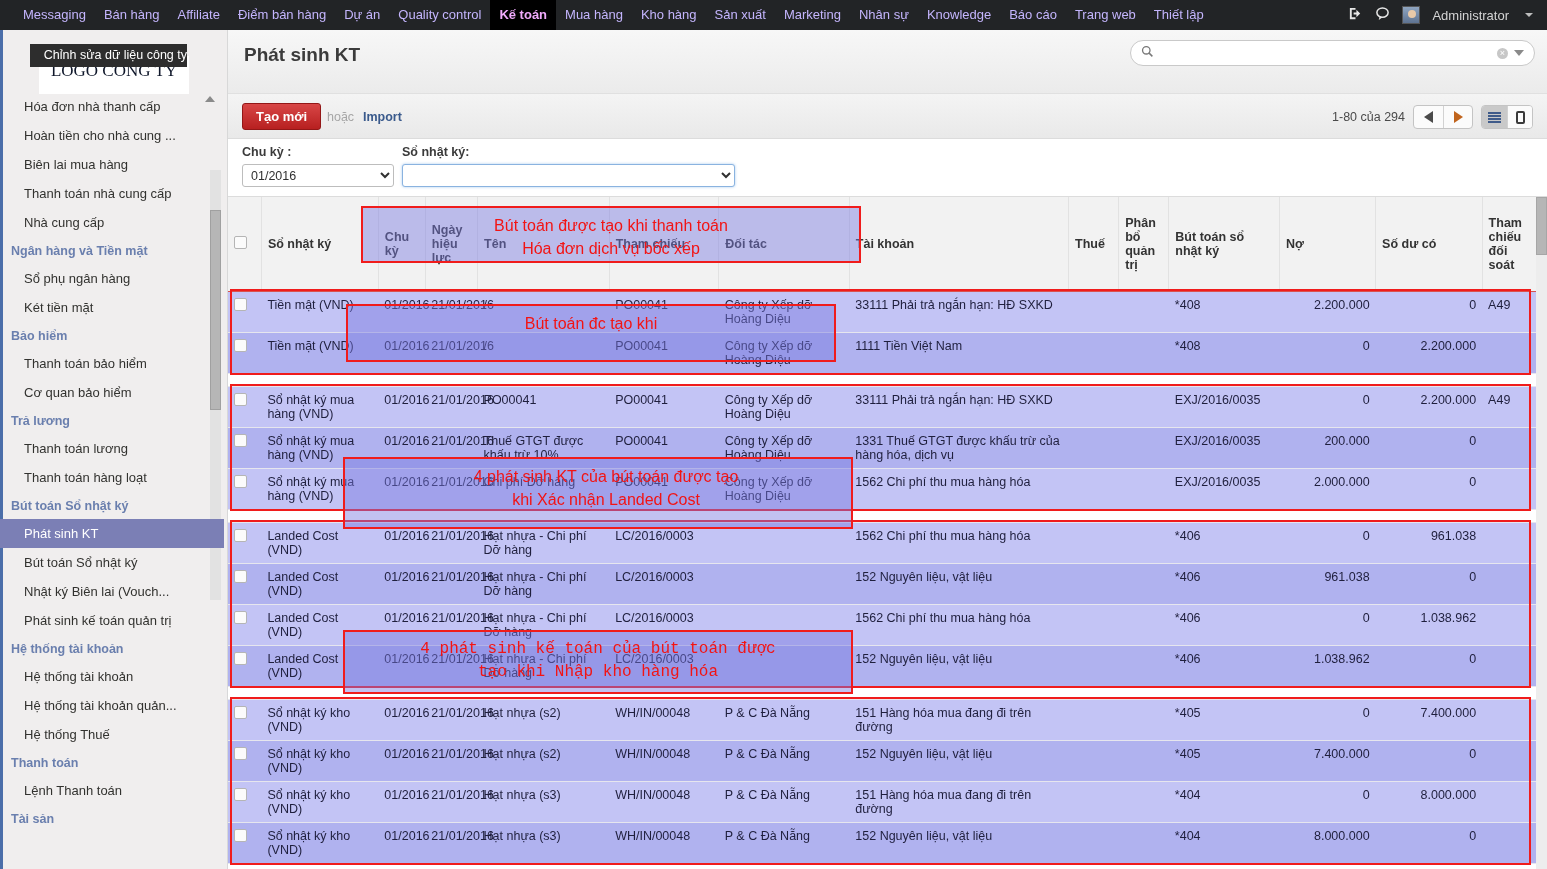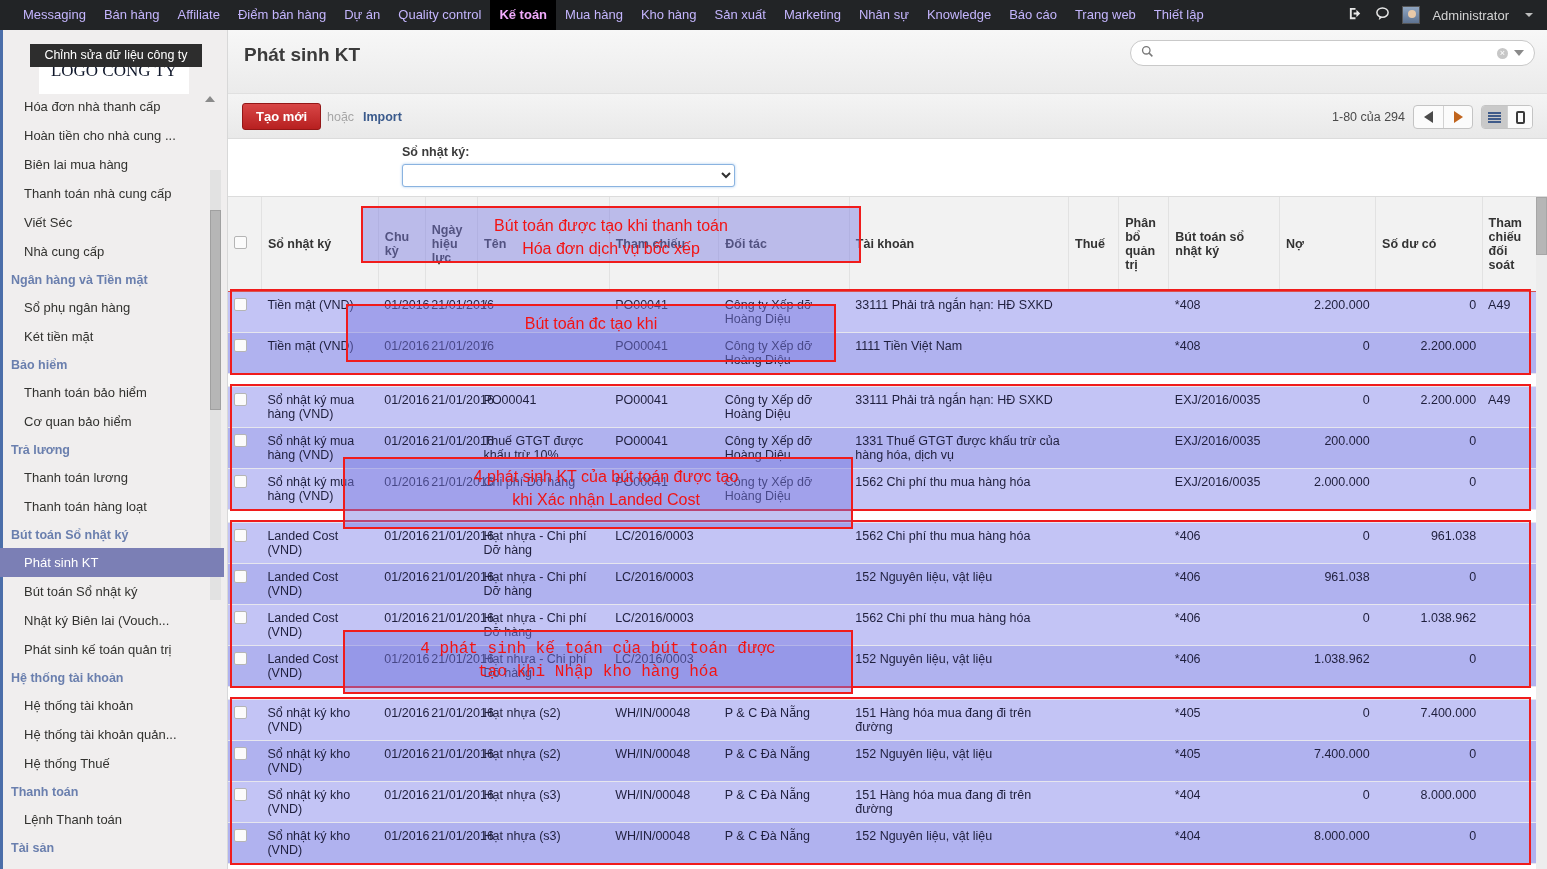--- a/index.html
+++ b/index.html
@@ -42,23 +42,23 @@
     display: inline-block; margin-left: 4px;
   }
 
   
   #sidebar {
     position: absolute; top: 30px; left: 0; width: 228px; height: 839px;
     background: #f0eeee; border-right: 1px solid #d8d8d8; overflow: hidden;
   }
   #sidebar .accent { position:absolute; left:0; top:0; width:3px; height:839px; background:#4b6ea9; }
   .company-tooltip {
-    position: absolute; left: 30px; top: 14px; width: 172px; height: 23px;
+    position: absolute; left: 30px; top: 14px; width: 157px; height: 23px;
     background: #2d2d2d; color: #fff; font-size: 12.5px;
-    text-align: center; line-height: 23px; z-index: 10;
+    text-align: right; line-height: 23px; z-index: 10;
   }
   .logo-box {
     position: absolute; left: 39px; top: 26px; width: 150px; height: 38px;
     background: #fff; color: #0f172a; font-family: "Liberation Serif", serif;
     font-size: 17px; text-align: center; line-height: 30px;
   }
   #sidebar .menu { position: absolute; top: 62px; left: 0; width: 224px; }
   .sb-group {
     color: #6a7fae; font-weight: bold; font-size: 12.5px;
     padding: 7px 0 6px 11px;
@@ -245,21 +245,20 @@
   <div class="logo-box">LOGO CÔNG TY</div>
   <div class="company-tooltip">Chỉnh sửa dữ liệu công ty</div>
   <div class="sb-scroll-up"></div>
   <div class="sb-track"></div>
   <div class="sb-thumb"></div>
   <div class="menu" id="sidebar-menu">
       <div class="sb-item">Hóa đơn nhà thanh cấp</div>
       <div class="sb-item">Hoàn tiền cho nhà cung ...</div>
       <div class="sb-item">Biên lai mua hàng</div>
       <div class="sb-item">Thanh toán nhà cung cấp</div>
-      <div class="sb-item">Viết Séc</div>
       <div class="sb-item">Nhà cung cấp</div>
       <div class="sb-group">Ngân hàng và Tiền mặt</div>
       <div class="sb-item">Sổ phụ ngân hàng</div>
       <div class="sb-item">Két tiền mặt</div>
       <div class="sb-group">Bảo hiểm</div>
       <div class="sb-item">Thanh toán bảo hiểm</div>
       <div class="sb-item">Cơ quan bảo hiểm</div>
       <div class="sb-group">Trả lương</div>
       <div class="sb-item">Thanh toán lương</div>
       <div class="sb-item">Thanh toán hàng loạt</div>
@@ -319,20 +318,24 @@
             </span>
         </div>
         <div class="vw-btn">
           <span class="card-glyph"></span>
         </div>
       </div>
     </div>
   </div>
 
   <div class="filters">
+    <div class="filter-col" style="left:14px;">
+      <div class="filter-label">Chu kỳ :</div>
+      <select class="sel" id="period-select" style="width:152px;"><option value="01/2016">01/2016</option><option value="02/2016">02/2016</option><option value="03/2016">03/2016</option><option value="12/2015">12/2015</option></select>
+    </div>
     <div class="filter-col" style="left:174px;">
       <div class="filter-label">Sổ nhật ký:</div>
       <select class="sel focus" id="journal-select" style="width:333px;"><option value=""></option><option value="Tiền mặt (VND)">Tiền mặt (VND)</option><option value="Sổ nhật ký mua hàng (VND)">Sổ nhật ký mua hàng (VND)</option><option value="Landed Cost (VND)">Landed Cost (VND)</option><option value="Sổ nhật ký kho (VND)">Sổ nhật ký kho (VND)</option></select>
     </div>
   </div>
 
   <div class="table-wrap" id="table-wrap">
     <table class="grid">
       <colgroup>
         <col style="width:32px">

